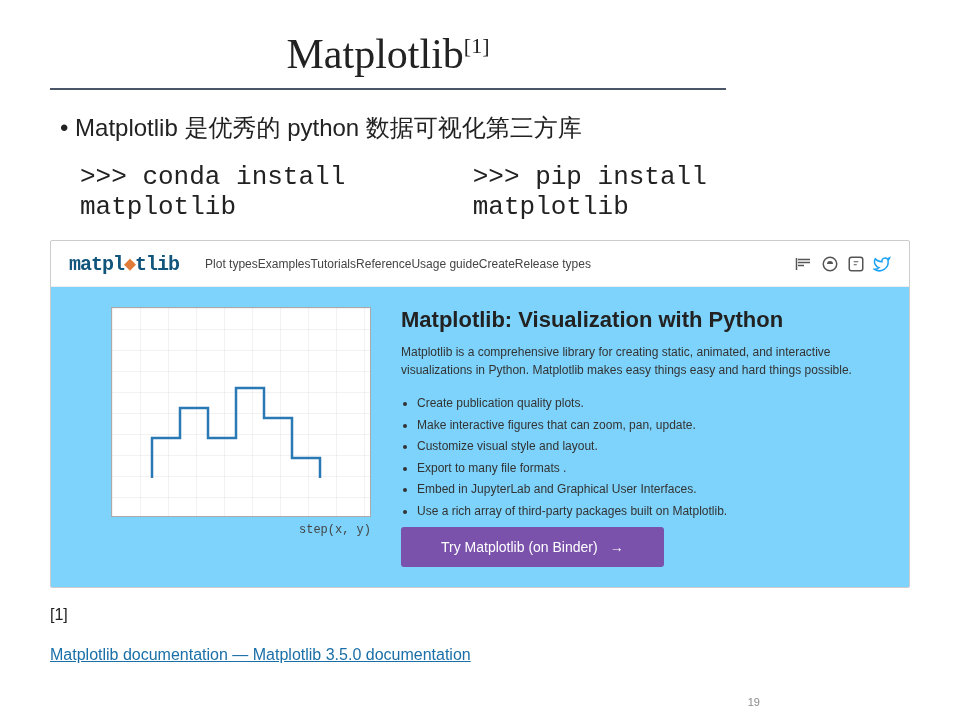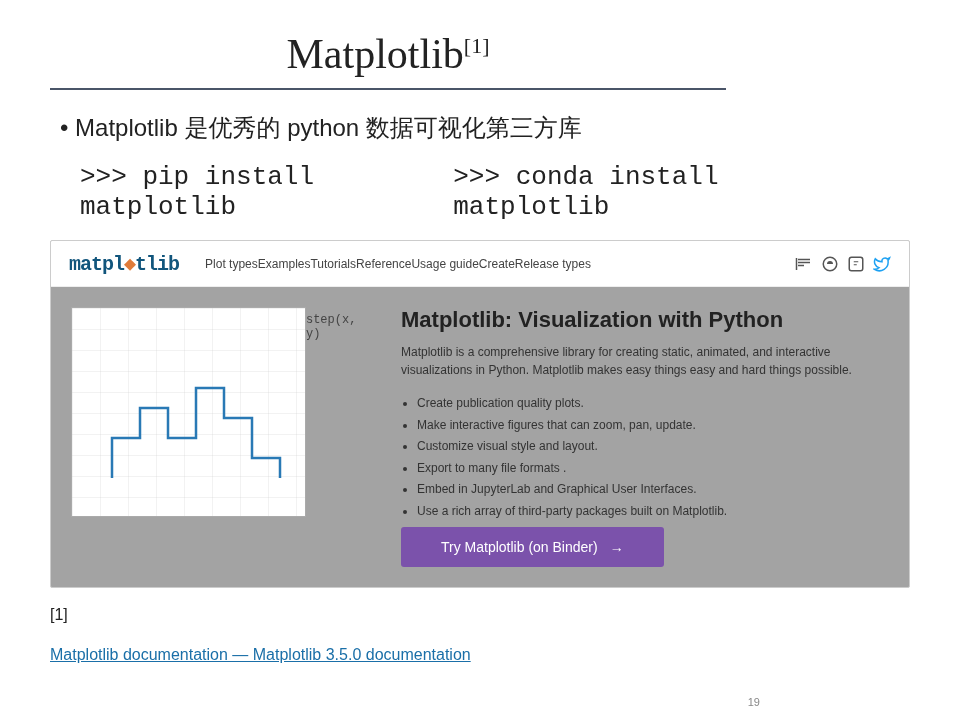--- a/index.html
+++ b/index.html
@@ -45,21 +45,21 @@
       font-family: 'Courier New', monospace;
       color: #222;
       margin-bottom: 18px;
       display: flex;
       gap: 120px;
       margin-left: 30px;
     }
     .matplotlib-screenshot {
       border: 1px solid #ccc;
       border-radius: 2px;
-      background: #a3a3a3;
+      background: #7dd3fc;
       width: 860px;
       margin: 0 auto;
       padding: 0;
       overflow: hidden;
     }
     .mpl-navbar {
       display: flex;
       align-items: center;
       padding: 10px 18px;
       border-bottom: 1px solid #eee;
@@ -101,21 +101,22 @@
     .mpl-content {
       display: flex;
       padding: 20px 20px 20px 20px;
       gap: 30px;
       align-items: flex-start;
     }
     .mpl-chart-area {
       flex-shrink: 0;
       width: 300px;
       display: flex;
-      align-items: flex-start;
+      flex-direction: column;
+      align-items: flex-end;
     }
     .mpl-chart-box {
       border: 1px solid #aaa;
       width: 260px;
       height: 210px;
       position: relative;
       background: #fff;
       overflow: hidden;
     }
     .mpl-chart-caption {
@@ -183,22 +184,22 @@
   <h1 class="slide-title">
     <span>Matplotlib</span><sup class="title-sup">[1]</sup>
   </h1>
   <hr class="title-divider">
 
   <div class="bullet-point">
     • <span>Matplotlib 是优秀的 python 数据可视化第三方库</span>
   </div>
 
   <div class="code-line">
+    <span>&gt;&gt;&gt; conda install matplotlib</span>
     <span>&gt;&gt;&gt; pip install matplotlib</span>
-    <span>&gt;&gt;&gt; conda install matplotlib</span>
   </div>
 
   <div class="matplotlib-screenshot">
 
     <div class="mpl-navbar">
       <div class="mpl-logo">
         matpl<span class="mpl-logo-orange">◆</span>tlib
       </div>
       <div class="mpl-nav-links">
         <span class="mpl-nav-link">Plot types</span>

